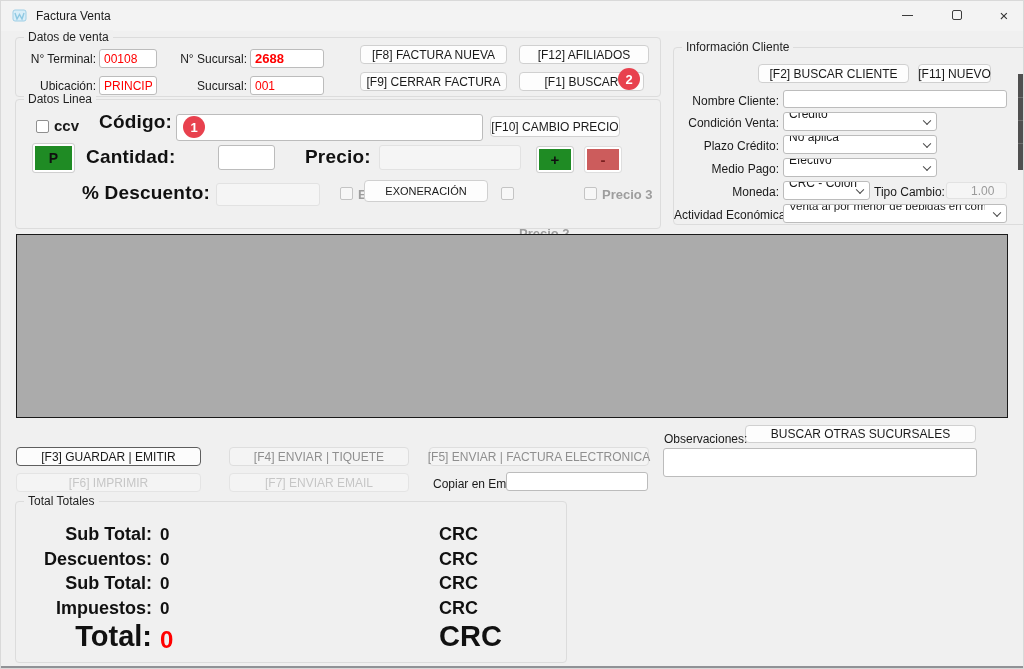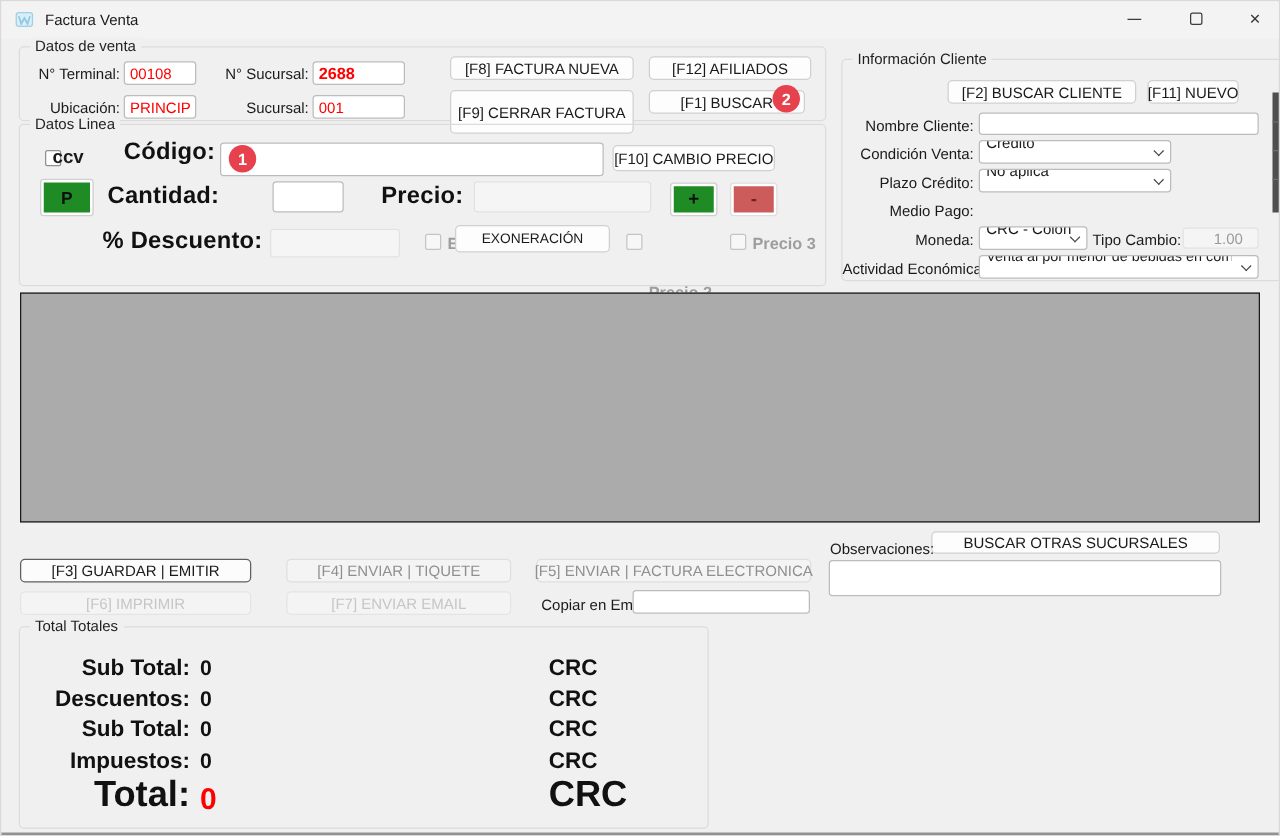--- a/index.html
+++ b/index.html
@@ -79,21 +79,21 @@
     <span class="legend">Datos de venta</span>
     <span class="lbl lbl-r" style="left:4px; top:14px; width:76px;">N° Terminal:</span>
     <input class="field red" style="left: 83px; top: 11px; width: 58px; height: 19px;" readonly="" value="00108">
     <span class="lbl lbl-r" style="left:4px; top:41px; width:76px;">Ubicación:</span>
     <input class="field red" style="left: 83px; top: 38px; width: 58px; height: 19px;" readonly="" value="PRINCIPAL">
     <span class="lbl lbl-r" style="left:148px; top:14px; width:83px;">N° Sucursal:</span>
     <input class="field red bold" style="left: 234px; top: 11px; width: 74px; height: 19px;" readonly="" value="2688">
     <span class="lbl lbl-r" style="left:148px; top:41px; width:83px;">Sucursal:</span>
     <input class="field red" style="left: 234px; top: 38px; width: 74px; height: 19px;" readonly="" value="001">
     <button class="btn" style="left:344px; top:7px; width:147px; height:19px;">[F8] FACTURA NUEVA</button>
-    <button class="btn" style="left:344px; top:34px; width:147px; height:35px;">[F9] CERRAR FACTURA</button>
+    <button class="btn" style="left:344px; top:34px; width:147px; height:19px;">[F9] CERRAR FACTURA</button>
     <button class="btn" style="left:503px; top:7px; width:130px; height:19px;">[F12] AFILIADOS</button>
     <button class="btn" style="left:503px; top:34px; width:125px; height:19px;">[F1] BUSCAR</button>
   </div>
   <div class="badge" style="left:617px; top:67px;">2</div>
 
   <div class="grp" style="left:672px; top:46px; width:380px; height:178px;">
     <span class="legend">Información Cliente</span>
     <button class="btn" style="left:84px; top:16px; width:151px; height:19px;">[F2] BUSCAR CLIENTE</button>
     <button class="btn" style="left:244px; top:16px; width:73px; height:19px;">[F11] NUEVO</button>
 
@@ -106,41 +106,45 @@
         <span class="chev"></span>
       </div>
 
     <span class="lbl lbl-r" style="left:2px; top:91px; width:103px;">Plazo Crédito:</span>
     <div class="dd" style="left:109px; top:87px; width:154px; height:19px;">
         <span>No aplica</span>
         <span class="chev"></span>
       </div>
 
     <span class="lbl lbl-r" style="left:2px; top:114px; width:103px;">Medio Pago:</span>
+    <div class="dd" style="left:109px; top:110px; width:154px; height:19px;">
+        <span>Efectivo</span>
+        <span class="chev"></span>
+      </div>
 
     <span class="lbl lbl-r" style="left:30px; top:137px; width:75px;">Moneda:</span>
     <div class="dd" style="left:109px; top:133px; width:87px; height:19px;">
         <span>CRC - Colón</span>
         <span class="chev"></span>
       </div>
     <span class="lbl lbl-r" style="left:200px; top:137px; width:68px;">Tipo Cambio:</span>
     <input class="field-dis" style="left: 272px; top: 134px; width: 61px; height: 17px; padding-left: 24px;" readonly="" value="1.00">
 
     <span class="lbl lbl-r" style="left:0px; top:160px; width:105px;">Actividad Económica:</span>
     <div class="dd" style="left:109px; top:156px; width:224px; height:19px; font-size:11.5px;">
         <span style="overflow:hidden; max-width:196px;">Venta al por menor de bebidas en comercios e</span>
         <span class="chev"></span>
       </div>
   </div>
 
   <div class="grp" style="left:14px; top:98px; width:646px; height:130px;">
     <span class="legend">Datos Linea</span>
 
     <span class="cb" style="left:20px; top:20px;"></span>
-    <span class="cblbl dark" style="left:26px; top:17px;">ccv</span>
+    <span class="cblbl dark" style="left:38px; top:17px;">ccv</span>
     <span class="biglbl" style="left:83px; top:11px;">Código:</span>
     <input class="field" style="left: 160px; top: 14px; width: 307px; height: 27px; font-size: 14px;" value="">
     <button class="btn" style="left:474px; top:16px; width:130px; height:21px;">[F10] CAMBIO PRECIO</button>
 
     <button class="greenbox" style="position:absolute; left:17px; top:44px; width:41px; height:28px; font-size:14px;">P</button>
     <span class="biglbl" style="left:70px; top:46px;">Cantidad:</span>
     <input class="field" style="left: 202px; top: 45px; width: 57px; height: 25px; font-size: 14px;" value="">
     <span class="biglbl" style="left:289px; top:46px;">Precio:</span>
     <input class="field-dis" style="left: 363px; top: 45px; width: 142px; height: 25px;" readonly="" value="">
     <button class="greenbox" style="position:absolute; left:521px; top:47px; width:36px; height:25px; font-size:15px;">+</button>

